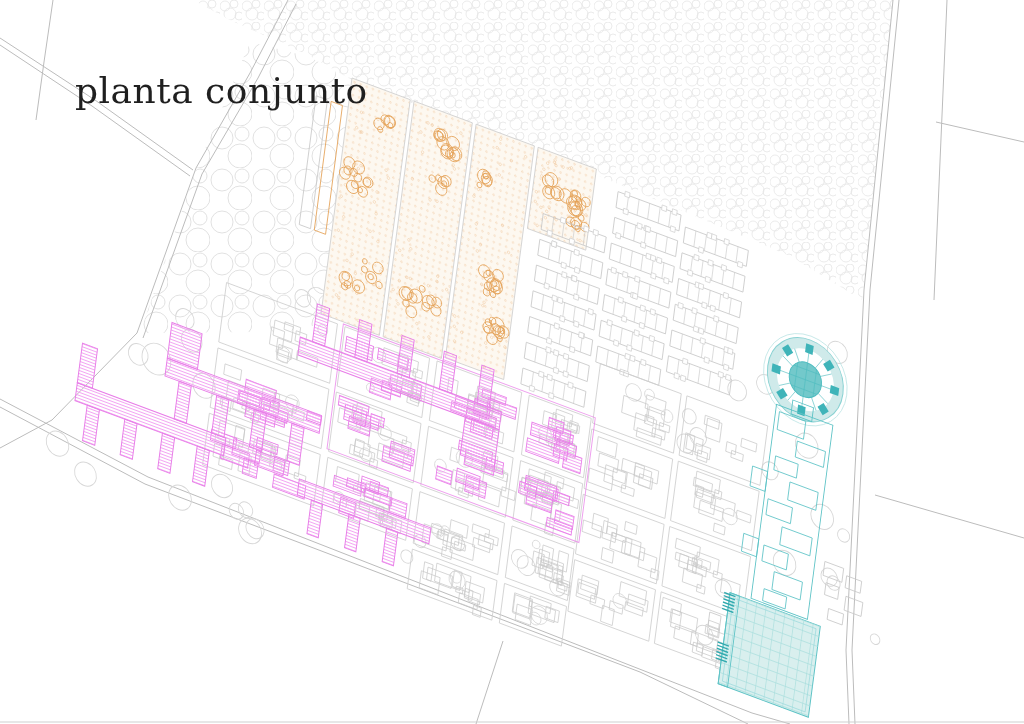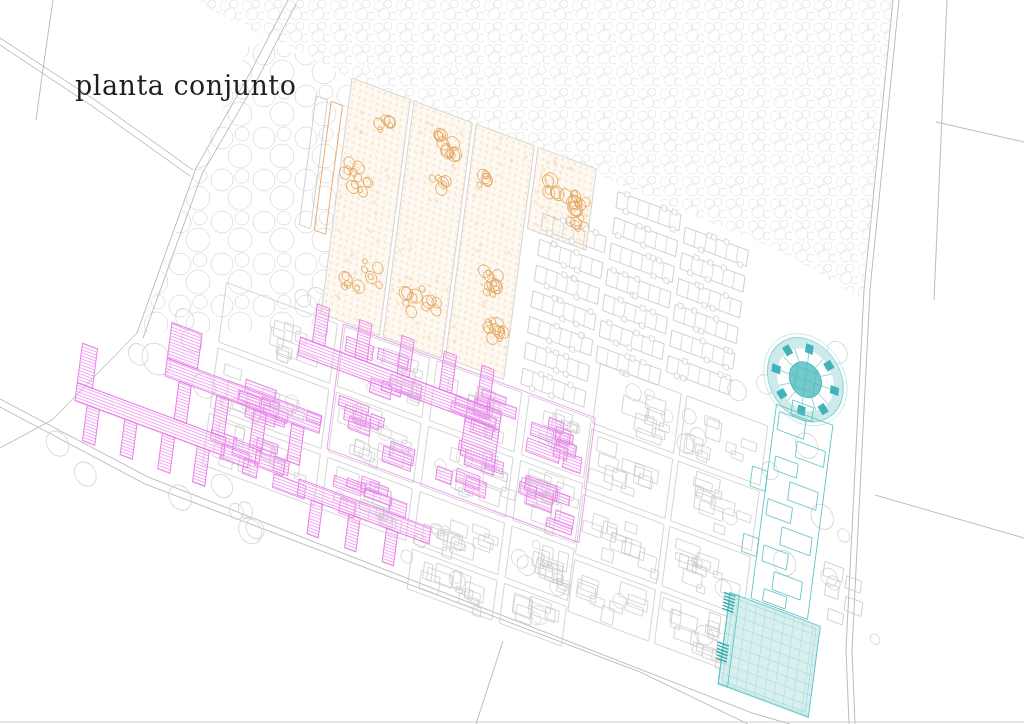--- a/index.html
+++ b/index.html
@@ -1,18 +1,18 @@
 <!DOCTYPE html>
 <html><head>
 <meta charset="utf-8">
 <style>
   html,body{margin:0;padding:0;background:#ffffff;}
   #canvas{position:relative;width:1024px;height:724px;background:#ffffff;overflow:hidden;
           font-family:"DejaVu Serif","Liberation Serif",serif;}
-  #plan-title{position:absolute;left:75px;top:70px;font-size:27px;color:#1f1f1f;
+  #plan-title{position:absolute;left:75px;top:70px;font-size:36px;color:#1f1f1f;
               letter-spacing:0.5px;user-select:none;}
   #plan-svg{position:absolute;left:0;top:0;}
 </style>
 </head>
 <body>
 
 <div id="canvas">
   <svg id="plan-svg" width="1024" height="724" viewBox="0 0 1024 724">
     <defs id="plan-defs">
         <pattern id="p-tree-s" width="22" height="22" patternUnits="userSpaceOnUse">

